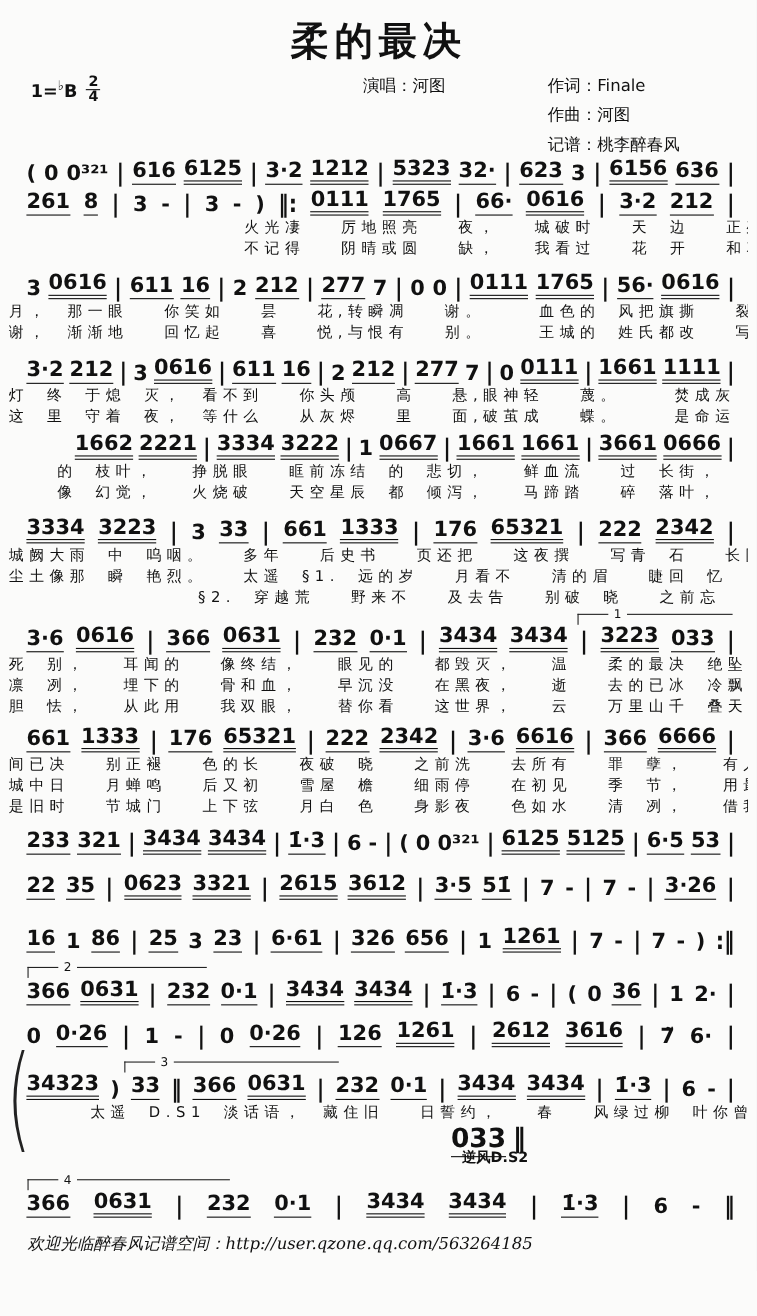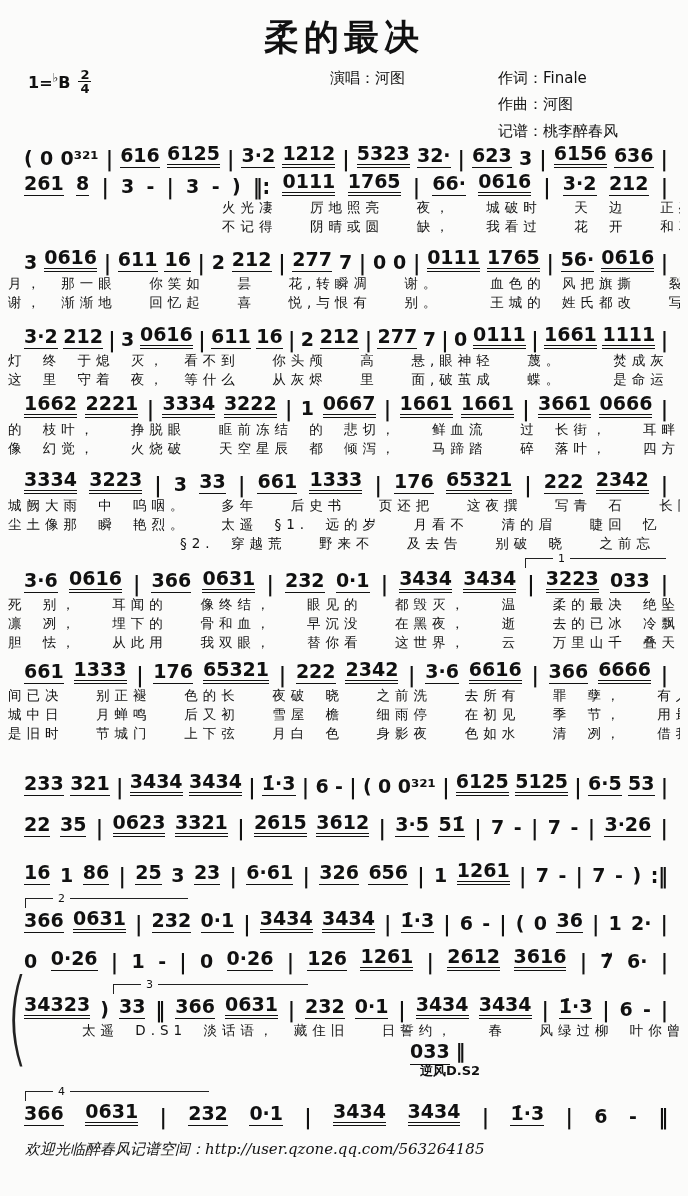--- a/index.html
+++ b/index.html
@@ -21,21 +21,21 @@
        font-weight:bold;font-size:19px;height:26px;padding:0 12px 2px 16px;}
   .not span{white-space:nowrap;line-height:1;}
   .b1{border-bottom:1.6px solid #111;padding-bottom:2px;}
   .b2{border-bottom:4px double #111;padding-bottom:1px;}
   .bar{transform:scaleY(1.15);}
   .lyr{font-size:13.5px;letter-spacing:5px;word-spacing:7px;height:19px;line-height:19px;
        white-space:pre;overflow:hidden;}
   .volta{position:relative;height:14px;}
   .vline{position:absolute;border-top:1.2px solid #222;border-left:1.2px solid #222;height:9px;top:5px;}
   .vnum{position:absolute;top:0;font-size:11px;background:#fbfbfa;padding:0 5px;line-height:11px;}
-  .coda{height:22px;font-weight:bold;font-size:19px;}
+  .coda{height:22px;font-weight:bold;font-size:24px;}
   .coda .b1{margin-right:6px;}
   .codalabel{height:18px;font-size:13px;font-weight:bold;}
   .gparen{position:absolute;left:-2px;top:-14px;font-size:104px;font-weight:200;
           transform:scaleX(.55);transform-origin:left top;line-height:1;color:#222;}
   .footer{font-size:15px;padding:12px 0 0 25px;font-family:"DejaVu Serif",serif;font-style:italic;}
 </style>
 </head>
 <body>
 
 <div class="page">
@@ -149,21 +149,21 @@
           <span>0</span>
           <span class="b2">0111</span>
           <span class="bar">|</span>
           <span class="b2">1661</span>
           <span class="b2">1111</span>
           <span class="bar">|</span>
         </div>
         <div class="lyr" style="padding-left: 0px;">灯 终 于熄 灭， 看不到  你头颅  高  悬,眼神轻  蔑。   焚成灰  的 蝴蝶， 断了根</div>
         <div class="lyr" style="padding-left: 0px;">这 里 守着 夜， 等什么  从灰烬  里  面,破茧成  蝶。   是命运  在 轮回， 熟悉得</div>
       </div>
-      <div class="sys" style="margin-top: 3px;">
+      <div class="sys" style="margin-top: 3px; margin-left: 44px;">
         <div class="not">
           <span class="b2">1662</span>
           <span class="b2">2221</span>
           <span class="bar">|</span>
           <span class="b2">3334</span>
           <span class="b2">3222</span>
           <span class="bar">|</span>
           <span>1</span>
           <span class="b2">0667</span>
           <span class="bar">|</span>
@@ -240,21 +240,21 @@
           <span class="b2">6616</span>
           <span class="bar">|</span>
           <span class="b1">366</span>
           <span class="b2">6666</span>
           <span class="bar">|</span>
         </div>
         <div class="lyr" style="padding-left: 0px;">间已决  别正褪  色的长  夜破 晓  之前洗  去所有  罪 孽，  有人喊  你的名  字直到</div>
         <div class="lyr" style="padding-left: 0px;">城中日  月蝉鸣  后又初  雪屋 檐  细雨停  在初见  季 节，  用最平</div>
         <div class="lyr" style="padding-left: 0px;">是旧时  节城门  上下弦  月白 色  身影夜  色如水  清 冽，  借我一</div>
       </div>
-      <div class="sys" style="margin-top: 27px;">
+      <div class="sys" style="margin-top: 8px;">
         <div class="not">
           <span class="b1">233</span>
           <span class="b1">321</span>
           <span class="bar">|</span>
           <span class="b2">3434</span>
           <span class="b2">3434</span>
           <span class="bar">|</span>
           <span class="b1">1̇·3</span>
           <span class="bar">|</span>
           <span>6</span>

